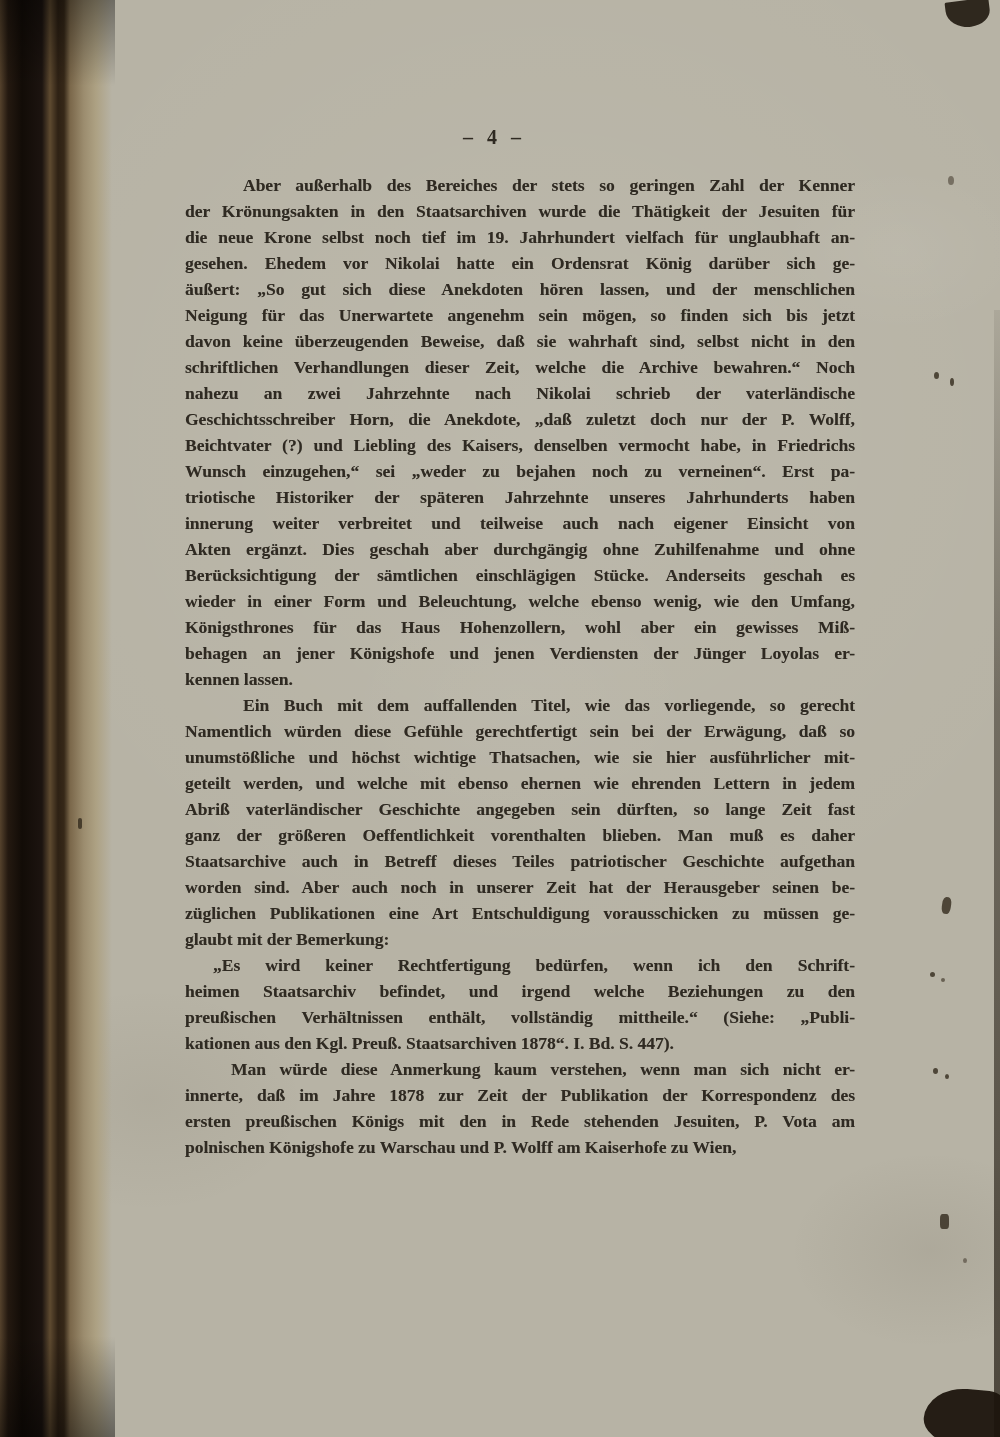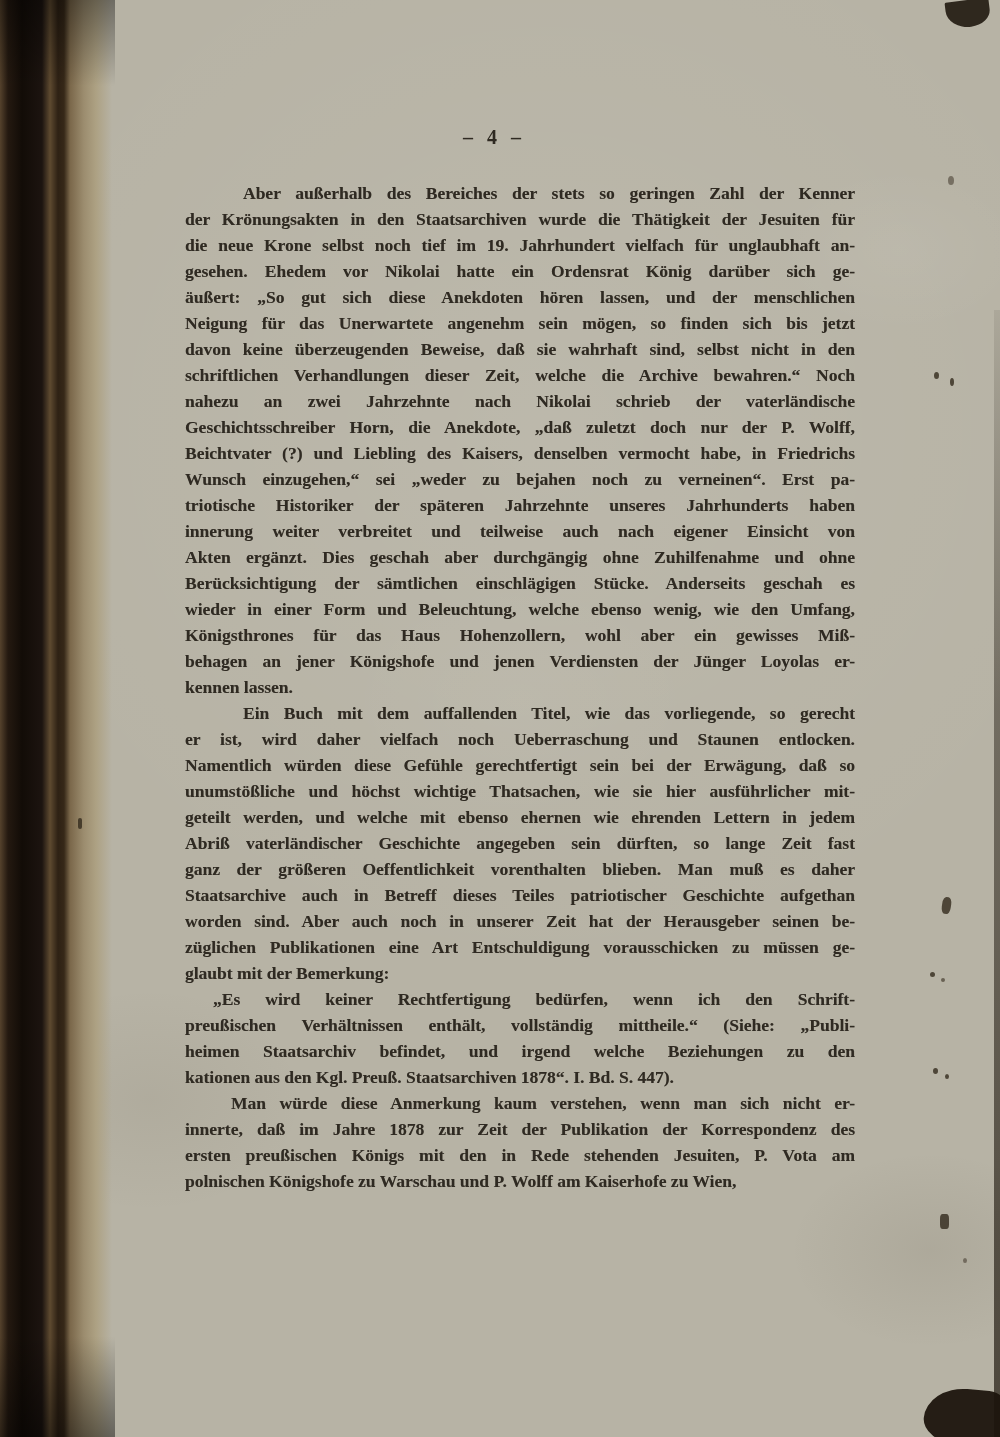--- a/index.html
+++ b/index.html
@@ -53,21 +53,21 @@
     border-radius:65% 30% 10% 55% / 75% 40% 10% 55%;
     transform:rotate(5deg);
   }
   .speck{position:absolute;background:#332a1d;border-radius:50%;opacity:.8;}
   .page-header{
     position:absolute;top:126px;left:0;width:984px;
     text-align:center;font-size:20px;font-weight:bold;
     word-spacing:9px;color:var(--ink);
   }
   .text-body{
-    position:absolute;left:185px;top:180px;width:670px;
+    position:absolute;left:185px;top:172px;width:670px;
     font-size:17.5px;font-weight:bold;line-height:26px;
     text-shadow:0.2px 0.2px 0 rgba(47,42,34,0.4);
   }
   .block{margin:0;}
   .blockquote{}
   .line{
     text-align:justify;
     text-align-last:justify;
   }
   .line.last{text-align-last:left;}
@@ -116,35 +116,34 @@
         <div class="line">innerung weiter verbreitet und teilweise auch nach eigener Einsicht von</div>
         <div class="line">Akten ergänzt. Dies geschah aber durchgängig ohne Zuhilfenahme und ohne</div>
         <div class="line">Berücksichtigung der sämtlichen einschlägigen Stücke. Anderseits geschah es</div>
         <div class="line">wieder in einer Form und Beleuchtung, welche ebenso wenig, wie den Umfang,</div>
         <div class="line">Königsthrones für das Haus Hohenzollern, wohl aber ein gewisses Miß-</div>
         <div class="line">behagen an jener Königshofe und jenen Verdiensten der Jünger Loyolas er-</div>
         <div class="line last">kennen lassen.</div>
       </div>
       <div class="block paragraph">
         <div class="line" style="text-indent: 58px;">Ein Buch mit dem auffallenden Titel, wie das vorliegende, so gerecht</div>
-        <div class="line">er ist, wird daher vielfach noch Ueberraschung und Staunen entlocken.</div>
         <div class="line">Namentlich würden diese Gefühle gerechtfertigt sein bei der Erwägung, daß so</div>
         <div class="line">unumstößliche und höchst wichtige Thatsachen, wie sie hier ausführlicher mit-</div>
         <div class="line">geteilt werden, und welche mit ebenso ehernen wie ehrenden Lettern in jedem</div>
         <div class="line">Abriß vaterländischer Geschichte angegeben sein dürften, so lange Zeit fast</div>
         <div class="line">ganz der größeren Oeffentlichkeit vorenthalten blieben. Man muß es daher</div>
         <div class="line">Staatsarchive auch in Betreff dieses Teiles patriotischer Geschichte aufgethan</div>
         <div class="line">worden sind. Aber auch noch in unserer Zeit hat der Herausgeber seinen be-</div>
         <div class="line">züglichen Publikationen eine Art Entschuldigung vorausschicken zu müssen ge-</div>
         <div class="line last">glaubt mit der Bemerkung:</div>
       </div>
       <div class="block blockquote">
         <div class="line" style="text-indent: 28px;">„Es wird keiner Rechtfertigung bedürfen, wenn ich den Schrift-</div>
+        <div class="line">heimen Staatsarchiv befindet, und irgend welche Beziehungen zu den</div>
         <div class="line">preußischen Verhältnissen enthält, vollständig mittheile.“ (Siehe: „Publi-</div>
-        <div class="line">heimen Staatsarchiv befindet, und irgend welche Beziehungen zu den</div>
         <div class="line last">kationen aus den Kgl. Preuß. Staatsarchiven 1878“. I. Bd. S. 447).</div>
       </div>
       <div class="block paragraph">
         <div class="line" style="text-indent: 46px;">Man würde diese Anmerkung kaum verstehen, wenn man sich nicht er-</div>
         <div class="line">innerte, daß im Jahre 1878 zur Zeit der Publikation der Korrespondenz des</div>
         <div class="line">ersten preußischen Königs mit den in Rede stehenden Jesuiten, P. Vota am</div>
         <div class="line last">polnischen Königshofe zu Warschau und P. Wolff am Kaiserhofe zu Wien,</div>
       </div>
     </div>
 </div>

